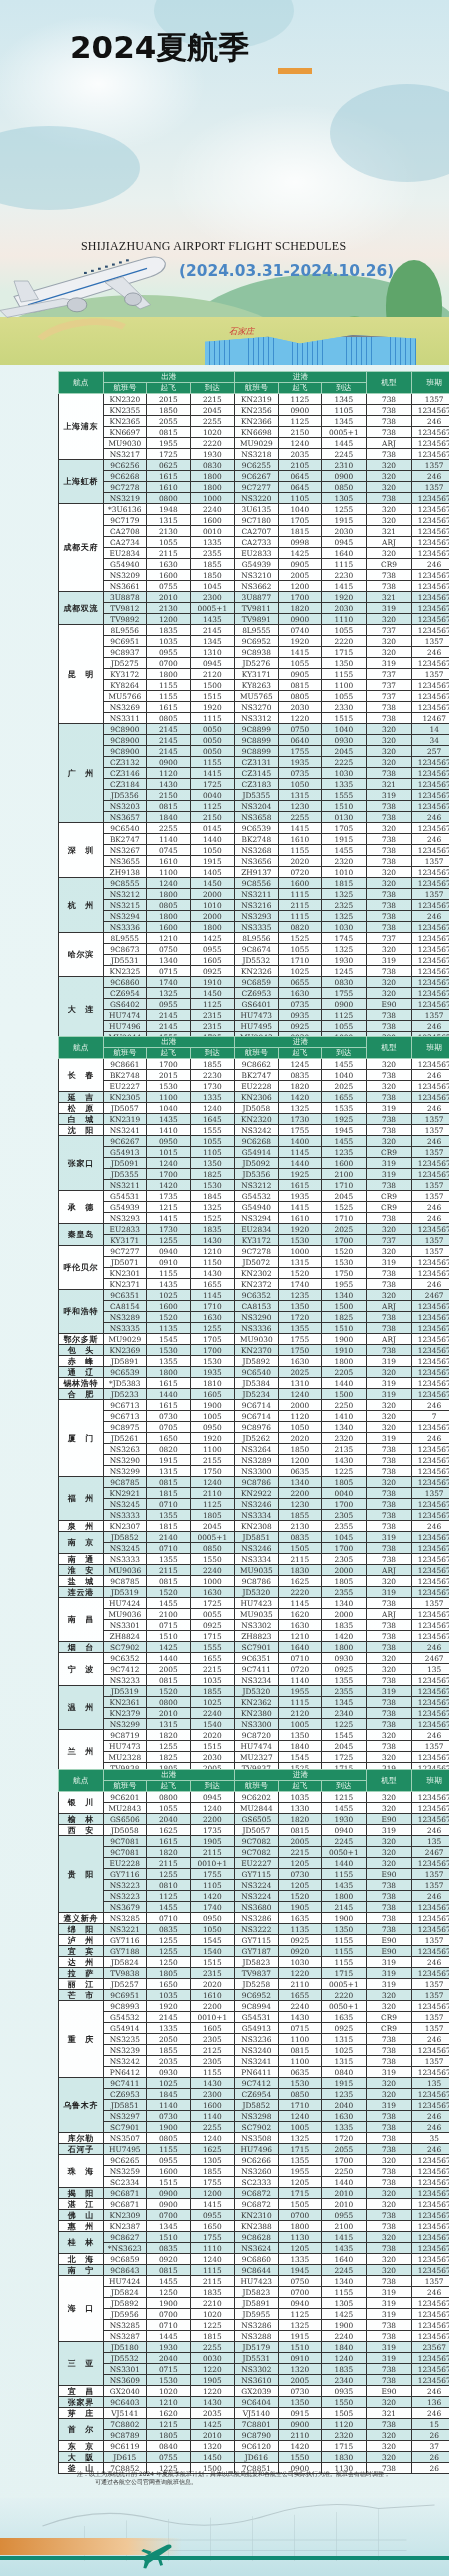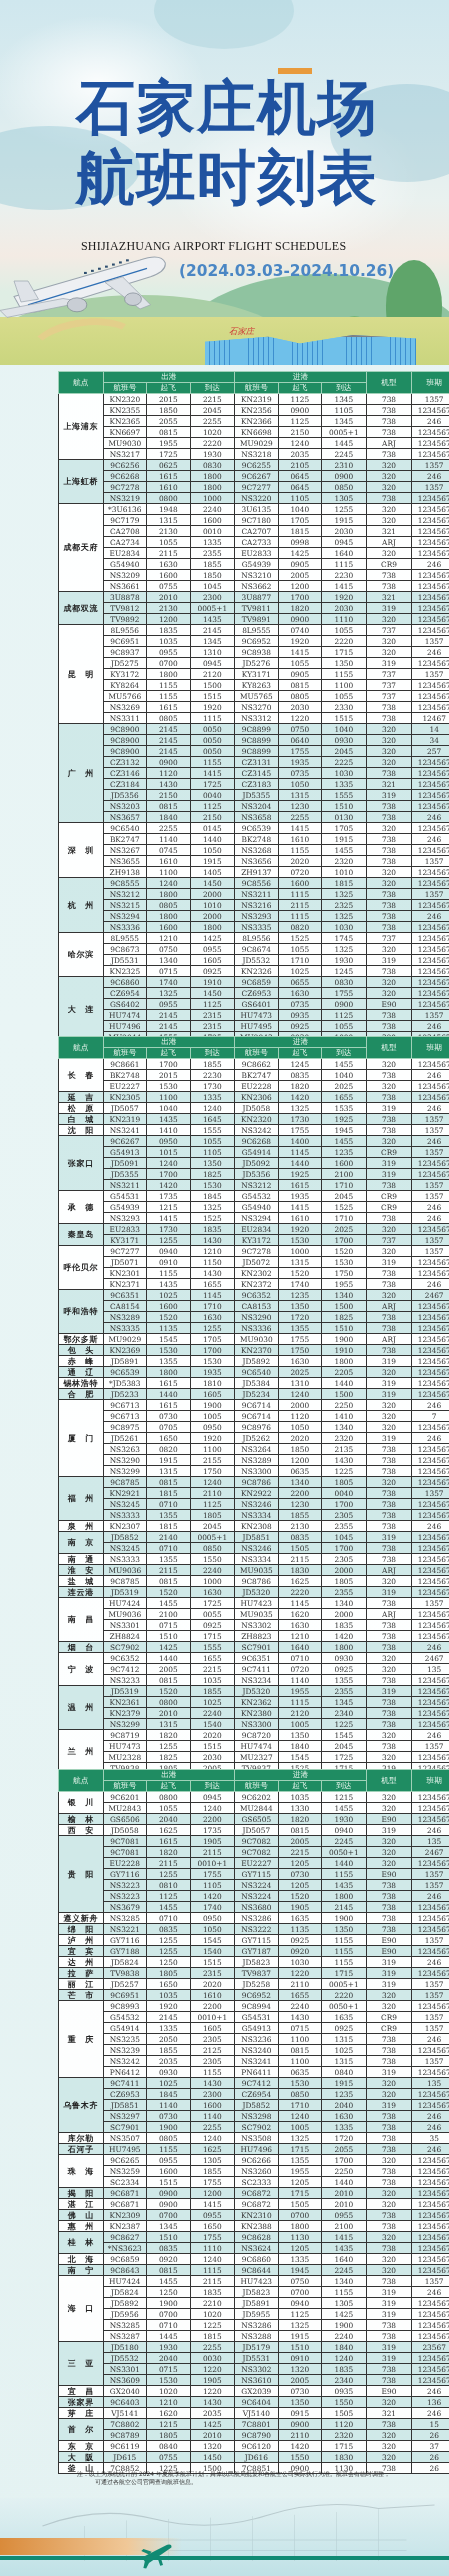--- a/index.html
+++ b/index.html
@@ -84,27 +84,24 @@
   <div class="hill2"></div>
   <div class="hill1"></div>
   <div class="tree" style="left:386px;top:260px;width:56px;height:91px;"></div>
   <div class="tree" style="left:337px;top:316px;width:35px;height:42px;background:#76b57a;"></div>
   <div class="field"></div>
   <div class="path"></div>
 
   <div class="terminal"></div>
   <div class="terminal-sign">石家庄</div>
 
+  <div class="title-year">2024夏航季</div>
   <div class="title-accent"></div>
-  <div class="title-main">
-    <div>石家庄机场</div>
-    <div>航班时刻表</div>
-  </div>
   <div class="subtitle-en">SHIJIAZHUANG AIRPORT FLIGHT SCHEDULES</div>
-  <div class="subtitle-date">(2024.03.03-2024.10.26)</div>
+  <div class="subtitle-date">(2024.03.31-2024.10.26)</div>
 
   <svg class="plane" viewBox="0 0 240 130">
     <path d="M20 92 L200 40 Q230 30 236 44 Q238 56 215 64 L60 112 Q40 118 30 110 Z" fill="#eef0f3" stroke="#9aa4ae" stroke-width="1.5"></path>
     <path d="M40 104 L210 52" stroke="#2f6fb4" stroke-width="2"></path>
     <path d="M90 95 L0 112 L10 122 L120 100 Z" fill="#dfe3e8" stroke="#9aa4ae"></path>
     <path d="M150 72 L200 110 L215 104 L175 64 Z" fill="#dfe3e8" stroke="#9aa4ae"></path>
     <path d="M30 100 L20 70 L40 70 L55 96 Z" fill="#dfe3e8" stroke="#9aa4ae"></path>
     <ellipse cx="110" cy="104" rx="14" ry="10" fill="#c9ced5" stroke="#7d8690"></ellipse>
     <ellipse cx="190" cy="96" rx="12" ry="9" fill="#c9ced5" stroke="#7d8690"></ellipse>
     <g fill="#2f4f70">

